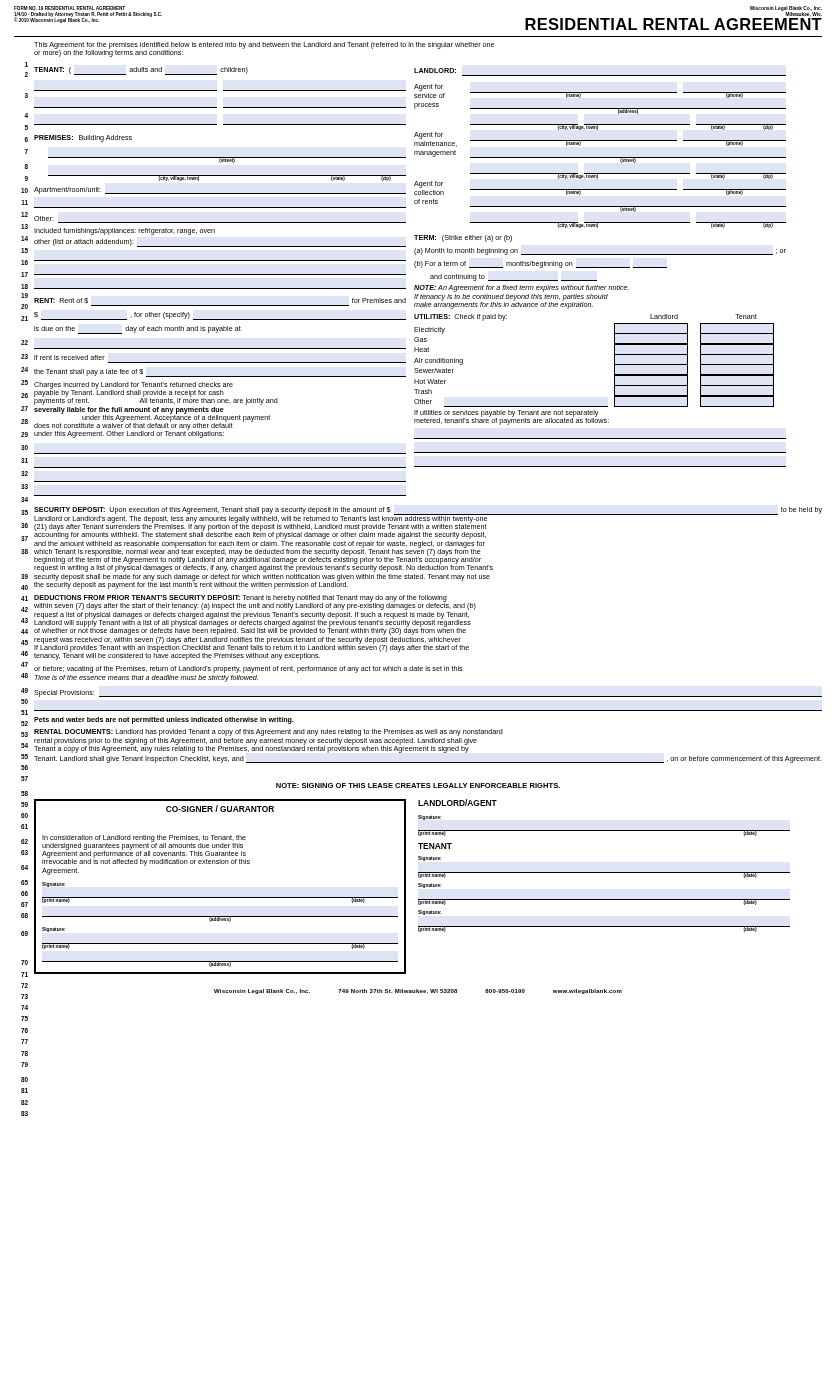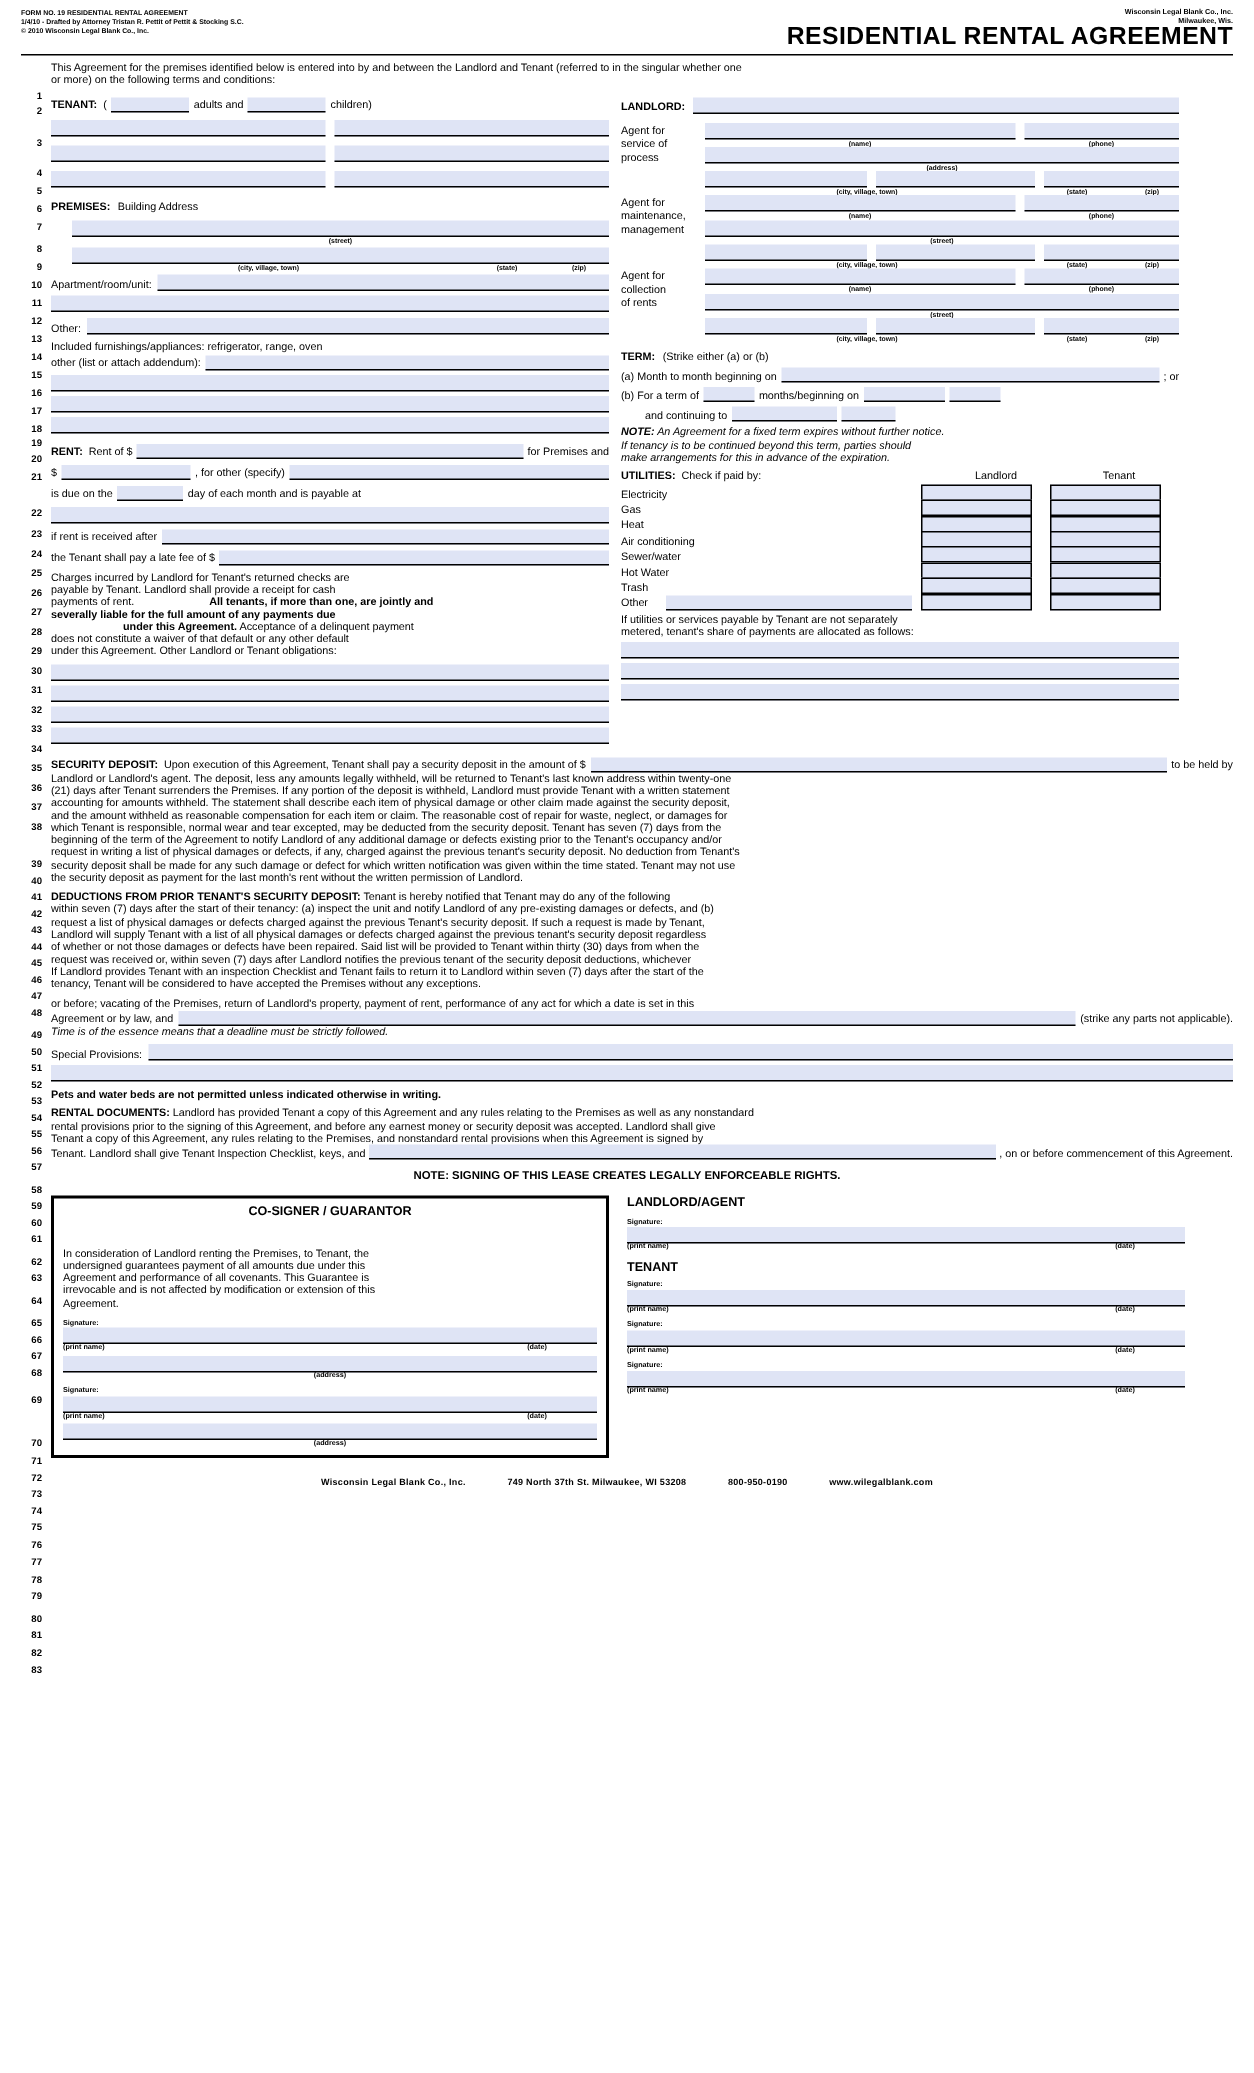--- a/index.html
+++ b/index.html
@@ -41,21 +41,21 @@
     background:#dfe4f5;
     border-bottom:1px solid #000;
     height: 9px;
     flex: 1 1 auto;
     min-width: 6px;
   }
 
   .cap { font-size:4.6px; text-align:center; font-weight:bold; }
 
   .para { text-align:justify; }
-  .para b { font-weight:bold;padding-left:48px; }
+  .para b { font-weight:normal;padding-left:48px; }
 
   .sec { padding-left:20px; }
 
   
   .util-row { display:flex; align-items:flex-end; height:10.4px; }
   .util-name { width:120px; }
   .util-box { width:72px; height:9px; background:#dfe4f5; border:1px solid #000; margin-right:12px; }
 
   
   .cosign { border:2px solid #000; padding:4px 6px; box-sizing:border-box; }
@@ -548,25 +548,20 @@
       <div>request a list of physical damages or defects charged against the previous Tenant's security deposit. If such a request is made by Tenant,</div>
       <div>Landlord will supply Tenant with a list of all physical damages or defects charged against the previous tenant's security deposit regardless</div>
       <div>of whether or not those damages or defects have been repaired. Said list will be provided to Tenant within thirty (30) days from when the</div>
       <div>request was received or, within seven (7) days after Landlord notifies the previous tenant of the security deposit deductions, whichever</div>
       <div>If Landlord provides Tenant with an inspection Checklist and Tenant fails to return it to Landlord within seven (7) days after the start of the</div>
       <div>tenancy, Tenant will be considered to have accepted the Premises without any exceptions.</div>
     </div>
 
     <div class="sec para" style="margin-top:5px;">
       <div>or before; vacating of the Premises, return of Landlord's property, payment of rent, performance of any act for which a date is set in this</div>
-      <div style="display:flex;align-items:flex-end;">
-        <span style="white-space:nowrap">Agreement or by law, and</span>
-        <span class="fld" style="margin:0 3px;"></span>
-        <span style="white-space:nowrap">(strike any parts not applicable).</span>
-      </div>
       <div class="ital">Time is of the essence means that a deadline must be strictly followed.</div>
     </div>
 
     <div class="sec" style="margin-top:4px;">
       <div style="display:flex;align-items:flex-end;">
         <span>Special Provisions:</span>
         <span class="fld" style="margin-left:4px;height:10px"></span>
       </div>
       <div style="margin-top:3px;">
           <span class="fld" style="display:block;height:10px"></span>
@@ -582,21 +577,21 @@
       </div>
       <div>rental provisions prior to the signing of this Agreement, and before any earnest money or security deposit was accepted.  Landlord shall give</div>
       <div>Tenant a copy of this Agreement, any rules relating to the Premises, and nonstandard rental provisions when this Agreement is signed by</div>
       <div style="display:flex;align-items:flex-end;">
         <span style="white-space:nowrap">Tenant. Landlord shall give Tenant Inspection Checklist, keys, and</span>
         <span class="fld" style="margin:0 2px;"></span>
         <span style="white-space:nowrap">, on or before commencement of this Agreement.</span>
       </div>
     </div>
 
-    <div class="center bold" style="margin-top:7px;font-size:7.6px;">NOTE:  SIGNING OF THIS LEASE CREATES LEGALLY ENFORCEABLE RIGHTS.</div>
+    <div class="center bold" style="margin-top:19px;font-size:7.6px;">NOTE:  SIGNING OF THIS LEASE CREATES LEGALLY ENFORCEABLE RIGHTS.</div>
 
     <div style="display:flex;gap:12px;margin-top:8px;padding-left:20px;">
 
       <div class="cosign" style="width:372px;">
         <div class="center bold" style="font-size:8.4px;">CO-SIGNER / GUARANTOR</div>
         <div class="para" style="margin-top:19px;">
           <div>In consideration of Landlord renting the Premises, to Tenant, the</div>
           <div>undersigned guarantees payment of all amounts due under this</div>
           <div>Agreement and performance of all covenants. This Guarantee is</div>
           <div>irrevocable and is not affected by modification or extension of this</div>

